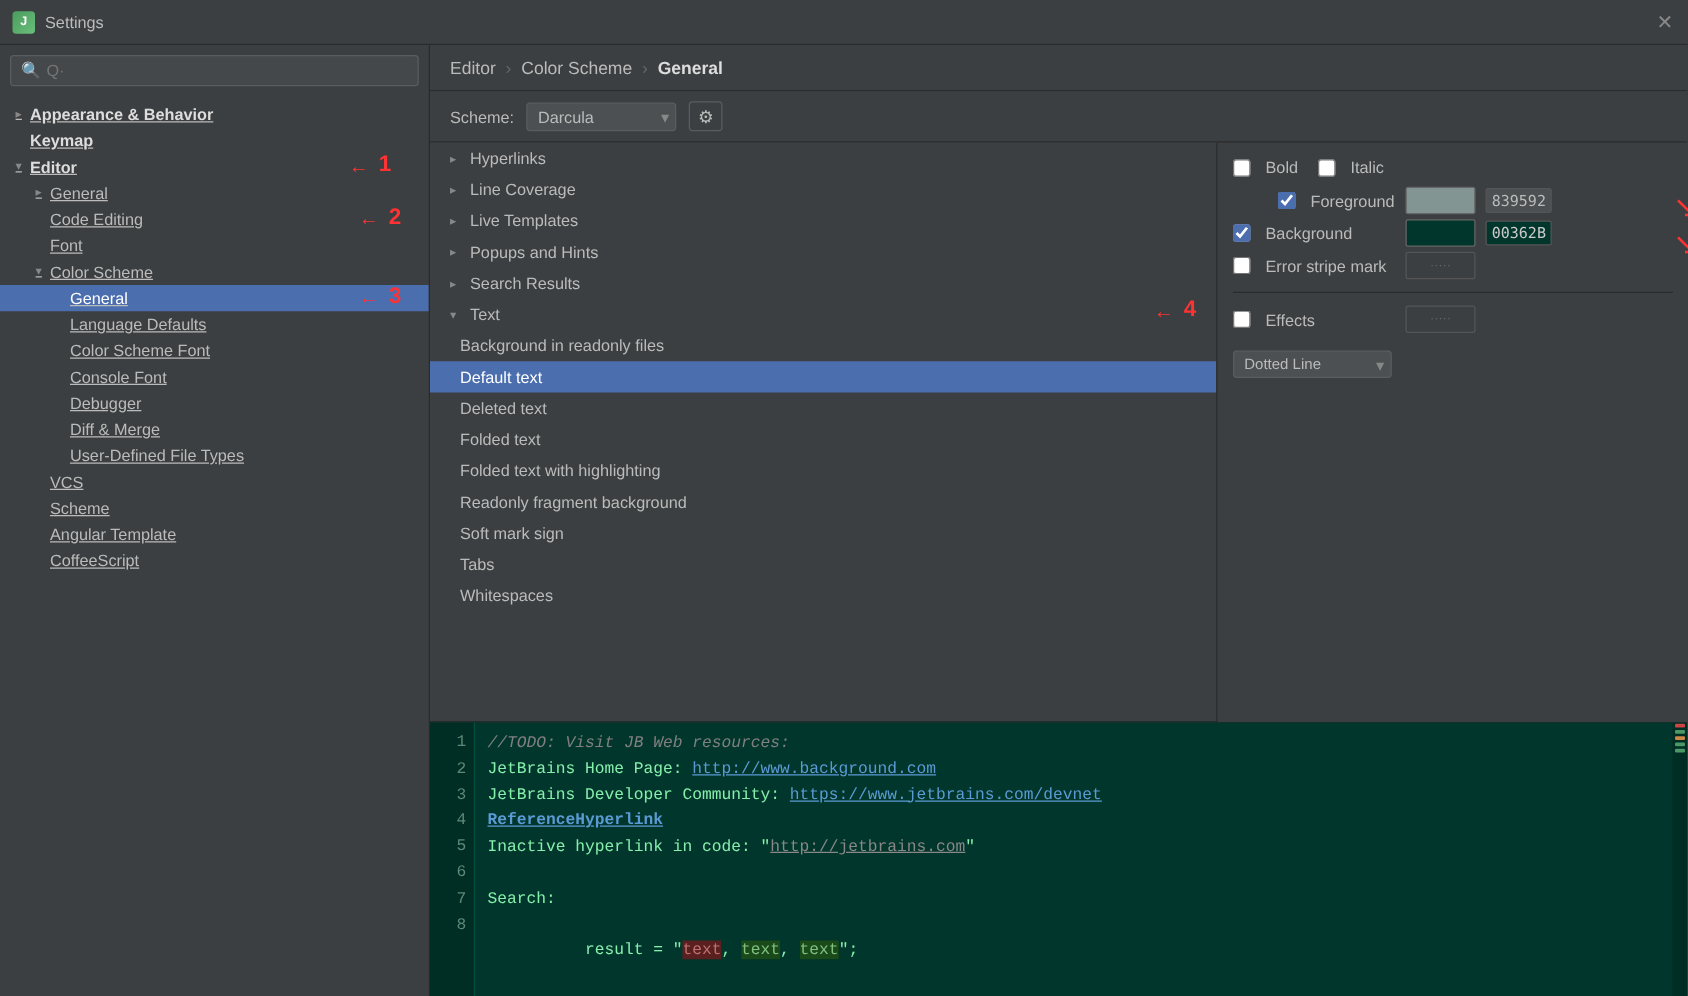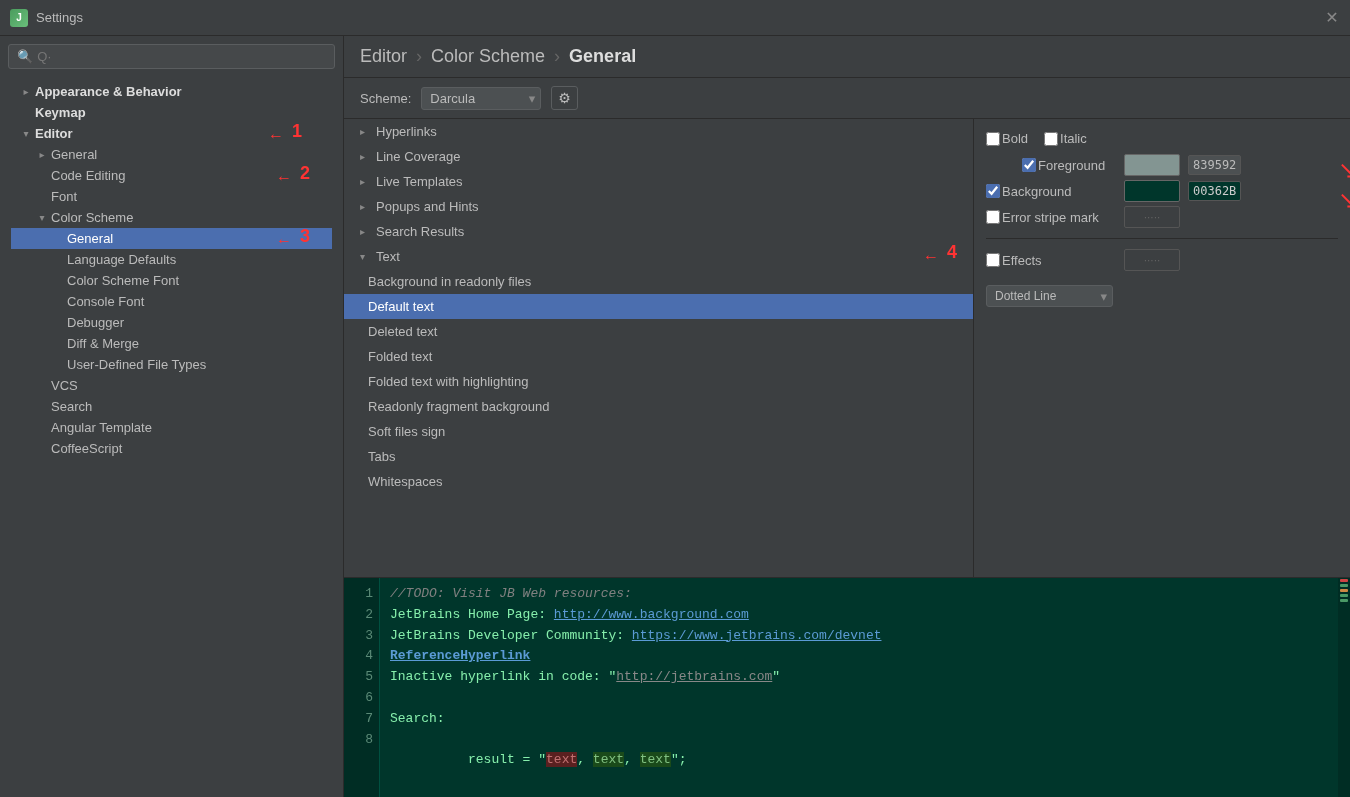--- a/index.html
+++ b/index.html
@@ -75,21 +75,22 @@
       border: none;
       outline: none;
       color: #bbbbbb;
       font-size: 13px;
       width: 100%;
     }
 
     .sidebar-tree {
       flex: 1;
       overflow-y: auto;
-      padding: 4px 11px;
+      padding: 4px 0;
+      text-decoration: underline;
     }
 
     .tree-item {
       padding: 3px 8px 3px 16px;
       cursor: pointer;
       display: flex;
       align-items: center;
       white-space: nowrap;
     }
     .tree-item.selected {
@@ -126,21 +127,21 @@
     
     .top-bar {
       background: #3c3f41;
       padding: 10px 16px;
       border-bottom: 1px solid #2b2b2b;
       display: flex;
       align-items: center;
       gap: 12px;
       flex-shrink: 0;
     }
-    .breadcrumb { color: #bbbbbb; font-size: 18px; }
+    .breadcrumb { color: #bbbbbb; font-size: 14px; }
     .breadcrumb .sep { color: #666; margin: 0 4px; }
     .breadcrumb .current { font-weight: bold; color: #dddddd; }
 
     .scheme-row {
       padding: 8px 16px;
       display: flex;
       align-items: center;
       gap: 10px;
       background: #3c3f41;
       border-bottom: 1px solid #2b2b2b;
@@ -218,21 +219,21 @@
       flex: 1;
       background: #3c3f41;
       padding: 12px;
       overflow-y: auto;
       position: relative;
     }
 
     .checkbox-label {
       display: flex;
       align-items: center;
-      gap: 2px;
+      gap: 12px;
       color: #bbbbbb;
     }
     .checkbox-label input[type=checkbox] {
       accent-color: #4b6eaf;
       width: 14px; height: 14px;
     }
 
     .color-swatch {
       display: inline-block;
       width: 56px;
@@ -471,21 +472,21 @@
         <span>User-Defined File Types</span>
       </div>
 
       <div class="tree-item tree-indent-2">
         <span class="tree-arrow empty"></span>
         <span>VCS</span>
       </div>
 
       <div class="tree-item tree-indent-2">
         <span class="tree-arrow empty"></span>
-        <span>Search</span>
+        <span>Scheme</span>
       </div>
 
       <div class="tree-item tree-indent-2">
         <span class="tree-arrow empty"></span>
         <span>Angular Template</span>
       </div>
 
 
       <div class="tree-item tree-indent-2">
         <span class="tree-arrow empty"></span>
@@ -574,21 +575,21 @@
 
         <div class="list-item indent-1">
           <span>Folded text with highlighting</span>
         </div>
 
         <div class="list-item indent-1">
           <span>Readonly fragment background</span>
         </div>
 
         <div class="list-item indent-1">
-          <span>Soft files sign</span>
+          <span>Soft mark sign</span>
         </div>
 
         <div class="list-item indent-1">
           <span>Tabs</span>
         </div>
 
         <div class="list-item indent-1">
           <span>Whitespaces</span>
         </div>
       </div>

